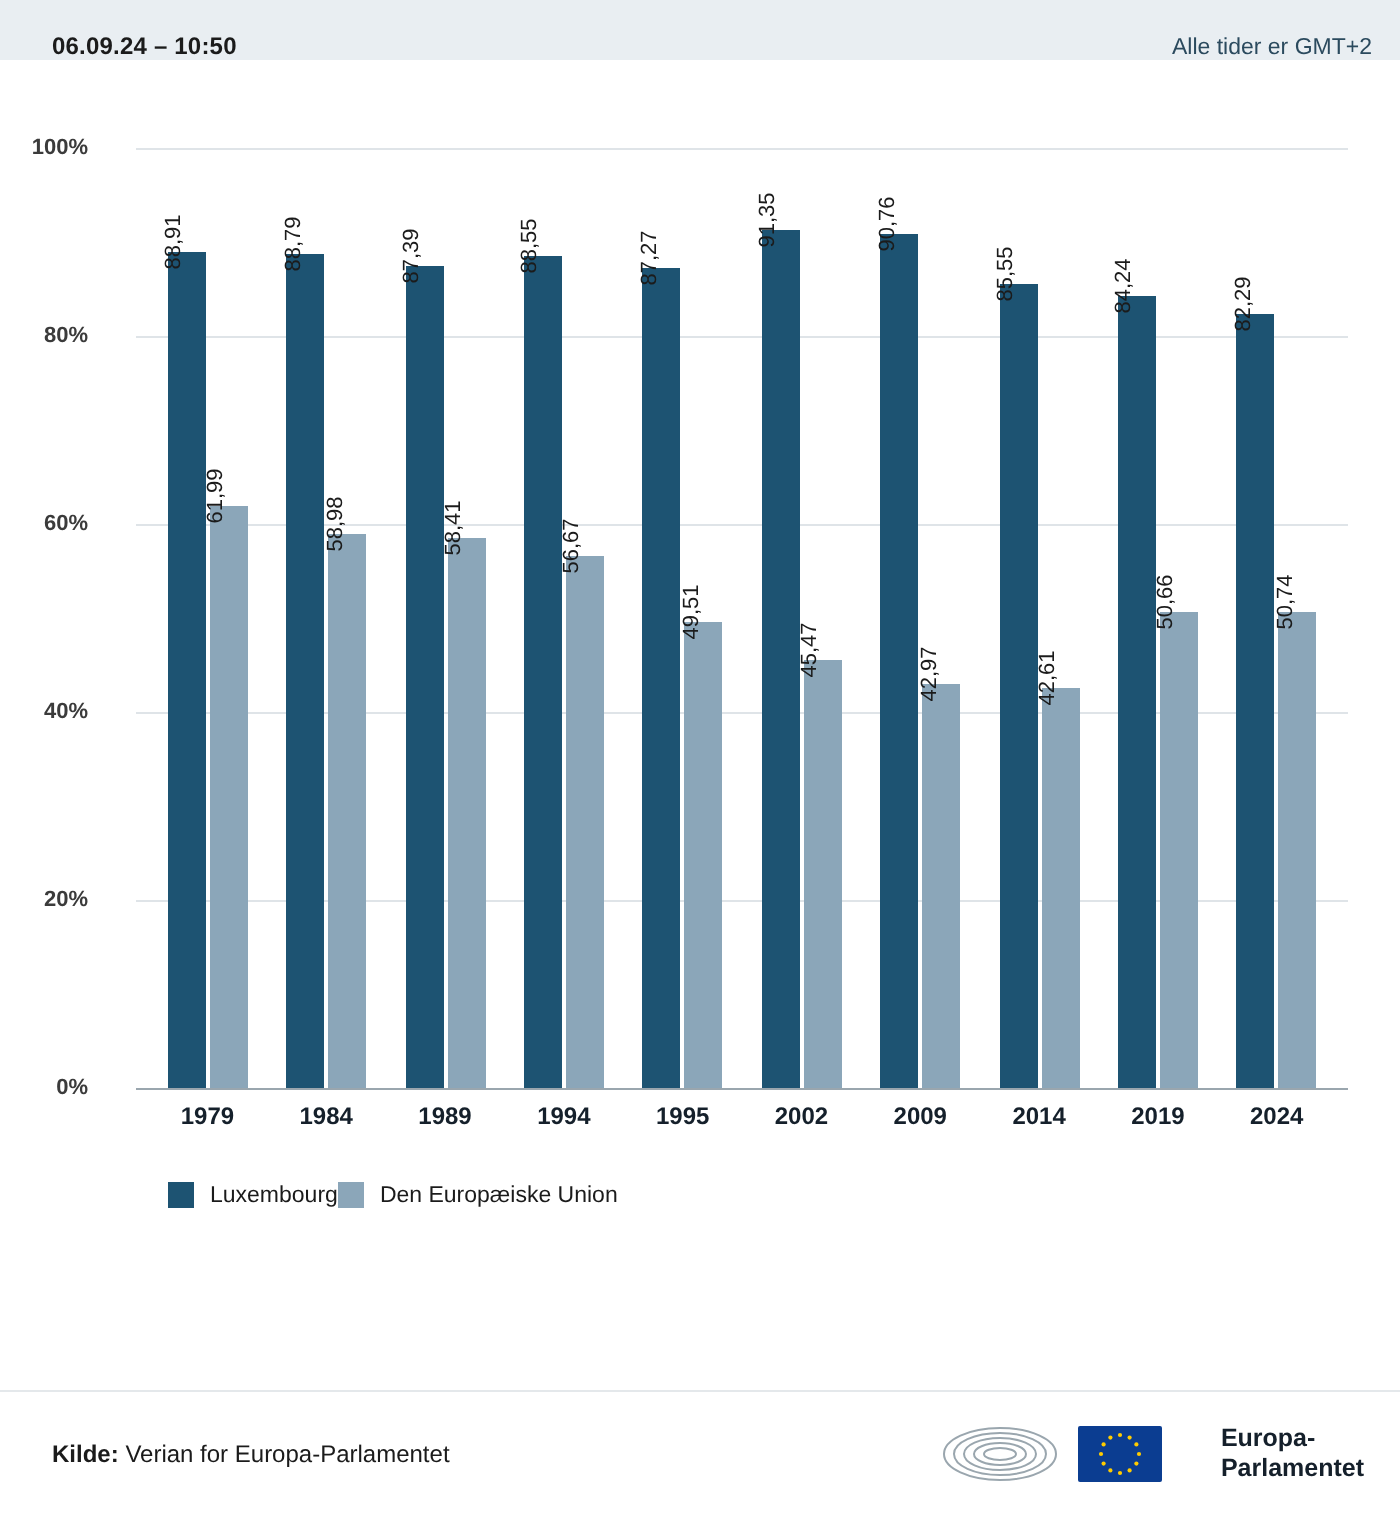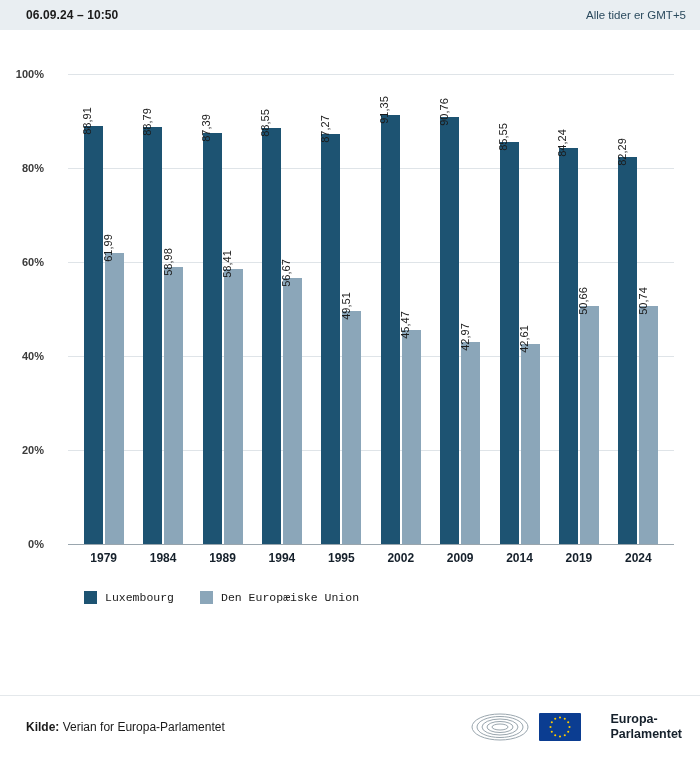--- a/index.html
+++ b/index.html
@@ -11,21 +11,21 @@
     font-family: "Liberation Sans", sans-serif;
     color: #1b1b1b;
     overflow: hidden;
   }
 
   
   .topbar {
     height: 30px;
     background: #e9eef2;
     display: flex;
-    align-items: center;
+    align-items: flex-end;
     justify-content: space-between;
     padding: 0 14px 0 26px;
     font-size: 12px;
   }
   .topbar .ts { font-weight: bold; color: #1b1b1b; letter-spacing: 0.1px; }
   .topbar .tz { color: #2b4a5e; font-size: 11.5px; }
 
   
   .titles { padding: 18px 26px 0 26px; }
   .chart-title {
@@ -127,23 +127,21 @@
     padding-top: 7px;
   }
   .xaxis-inner { display:flex; width:100%; padding: 0 6px; }
 
   
   .legend {
     margin: 26px 26px 0 26px;
     padding-left: 58px;
     display: flex;
     align-items: center;
-    gap: 26px;
     font-size: 11.5px;
-    font-family: Liberation Mono, monospace;
   }
   .legend .item { display: flex; align-items: center; gap: 8px; }
   .swatch { width: 13px; height: 13px; display: inline-block; }
 
   
   .footer {
     position: absolute;
     left: 0; right: 0; bottom: 0;
     height: 62px;
     border-top: 1px solid #e4e8eb;
@@ -173,21 +171,21 @@
     line-height: 1.15;
     color: #15202b;
     margin-left: 20px;
   }
 </style>
 </head>
 <body>
 
 <div class="topbar">
   <span class="ts">06.09.24 – 10:50</span>
-  <span class="tz">Alle tider er GMT+5</span>
+  <span class="tz">Alle tider er GMT+2</span>
 </div>
 
 <div class="titles">
 </div>
 
 <div class="plot-wrap">
   <div class="axis-labels" id="yaxis">
       <div class="ylab" style="top: 100%;">0%</div>
       <div class="ylab" style="top: 80%;">20%</div>
       <div class="ylab" style="top: 60%;">40%</div>

